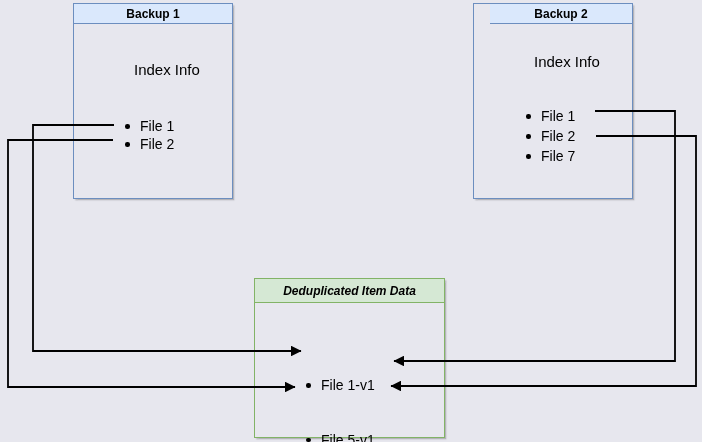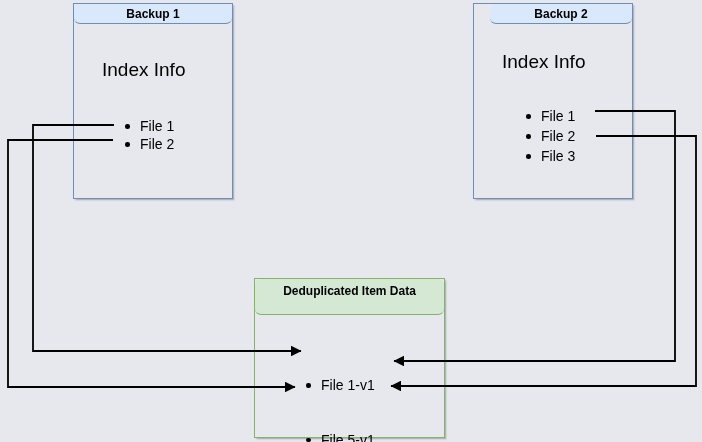--- a/index.html
+++ b/index.html
@@ -29,34 +29,34 @@
   }
   .node.blue  { border-color: var(--blue-border); }
   .node.green { border-color: var(--green-border); }
   .node-header {
     width: 100%;
     text-align: center;
     font-weight: bold;
     font-size: 12px;
     border-bottom: 1.5px solid;
     border-color: inherit;
-    border-radius: 6px;
   }
   .blue  .node-header { background: var(--blue-fill);  height: 20px; line-height: 20px; border-bottom-color: var(--blue-border); }
-  .green .node-header { background: var(--green-fill); height: 36px; line-height: 24px; border-bottom-color: var(--green-border); }
+  .green .node-header { background: var(--green-fill); height: 24px; line-height: 24px; border-bottom-color: var(--green-border); font-style: italic; }
 
   #backup1 { left: 73px;  top: 3px;   width: 160px; height: 196px; }
   #backup2 { left: 473px; top: 3px;   width: 160px; height: 196px; padding-left: 16px; }
   #dedup   { left: 254px; top: 278px; width: 191px; height: 160px; }
 
   .index-label {
     position: absolute;
-    font-size: 19px;
+    font-size: 15px;
     line-height: 18px;
     white-space: nowrap;
+    margin-left: 32px;
   }
   #backup1 .index-label { left: 28px; top: 57px; }
   #backup2 .index-label { left: 28px; top: 49px; }
 
   ul.items { position: absolute; list-style: none; }
   ul.items li {
     position: relative;
     font-size: 14px;
     padding-left: 15px;
     white-space: nowrap;
@@ -107,21 +107,21 @@
       <li>File 2</li>
     </ul>
   </div>
 
   <div class="node blue" id="backup2">
     <div class="node-header">Backup 2</div>
     <div class="index-label">Index Info</div>
     <ul class="items">
       <li>File 1</li>
       <li>File 2</li>
-      <li>File 3</li>
+      <li>File 7</li>
     </ul>
   </div>
 
   <div class="node green" id="dedup">
     <div class="node-header">Deduplicated Item Data</div>
     <ul class="items">
       <li>File 1-v1</li>
       <li>File 5-v1</li>
     </ul>
   </div>

